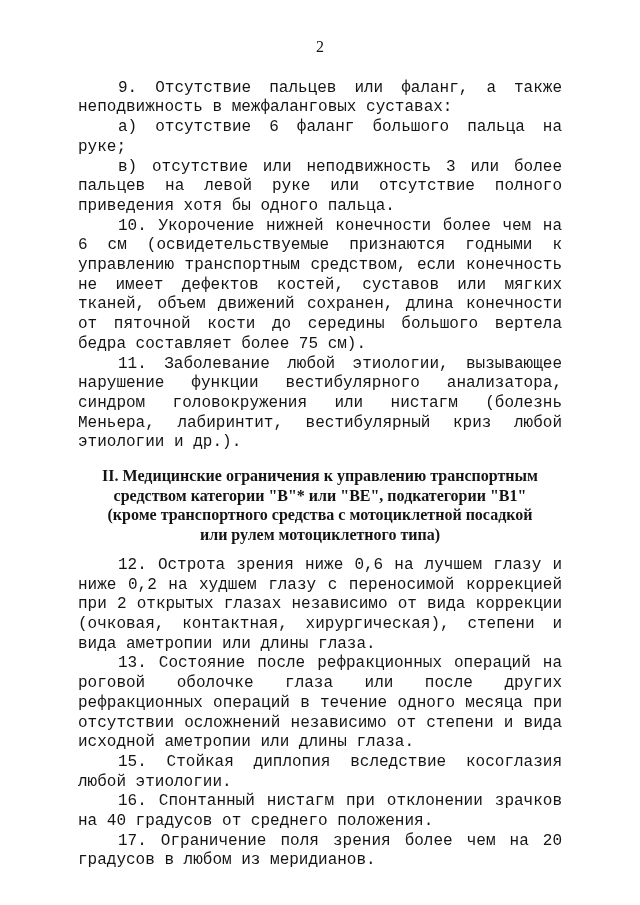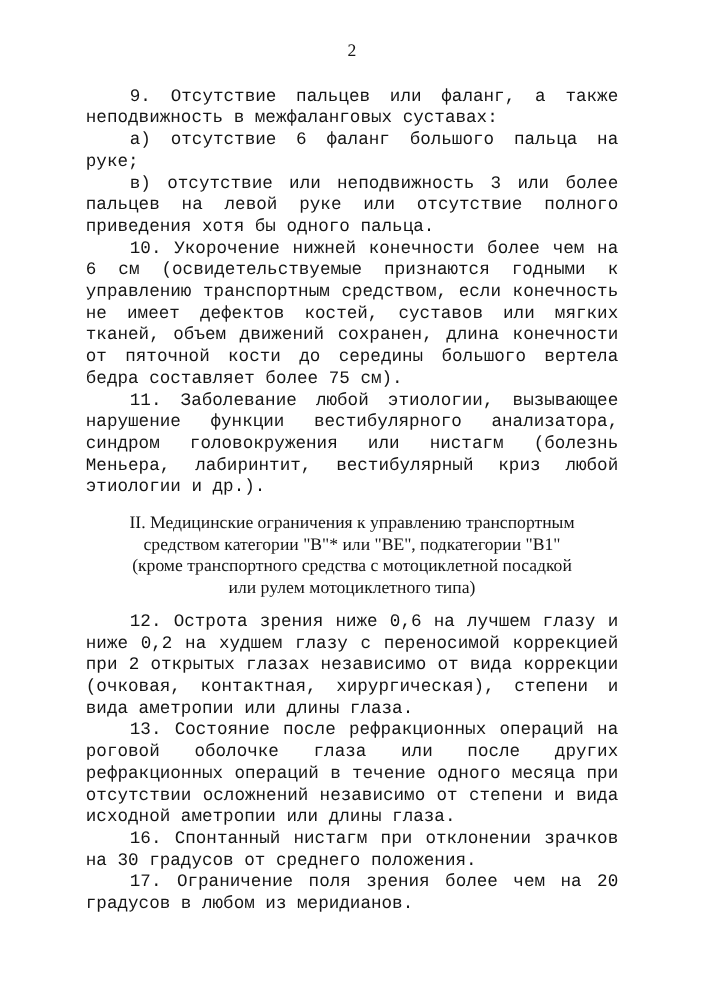--- a/index.html
+++ b/index.html
@@ -28,21 +28,21 @@
     margin: 22px 78px 0 78px;
     text-align: justify;
   }
   .content p {
     margin: 0;
     text-indent: 40px;
     font-family: Liberation Mono, monospace;
   }
   .section-heading {
     font-size: inherit;
-    font-weight: normal;
+    font-weight: bold;
     line-height: inherit;
     text-align: center;
     text-indent: 0;
     white-space: pre-line;
     margin: 13px 0 11px 0;
   }
 </style>
 </head>
 <body>
 
@@ -56,16 +56,17 @@
     <p>10. Укорочение нижней конечности более чем на 6&nbsp;см (освидетельствуемые признаются годными к управлению транспортным средством, если конечность не имеет дефектов костей, суставов или мягких тканей, объем движений сохранен, длина конечности от пяточной кости до середины большого вертела бедра составляет более 75&nbsp;см).</p>
     <p>11. Заболевание любой этиологии, вызывающее нарушение функции вестибулярного анализатора, синдром головокружения или нистагм (болезнь Меньера, лабиринтит, вестибулярный криз любой этиологии и др.).</p>
 
     <h2 class="section-heading">II. Медицинские ограничения к управлению транспортным
 средством категории "В"* или "ВЕ", подкатегории "В1"
 (кроме транспортного средства с мотоциклетной посадкой
 или рулем мотоциклетного типа)</h2>
 
     <p>12. Острота зрения ниже 0,6 на лучшем глазу и ниже 0,2 на худшем глазу с переносимой коррекцией при 2 открытых глазах независимо от вида коррекции (очковая, контактная, хирургическая), степени и вида аметропии или длины глаза.</p>
     <p>13. Состояние после рефракционных операций на роговой оболочке глаза или после других рефракционных операций в течение одного месяца при отсутствии осложнений независимо от степени и вида исходной аметропии или длины глаза.</p>
-    <p>16. Спонтанный нистагм при отклонении зрачков на 30 градусов от среднего положения.</p>
+    <p>15. Стойкая диплопия вследствие косоглазия любой этиологии.</p>
+    <p>16. Спонтанный нистагм при отклонении зрачков на 40 градусов от среднего положения.</p>
     <p>17. Ограничение поля зрения более чем на 20 градусов в любом из меридианов.</p>
   </div>
 </div>
 
 </body></html>

